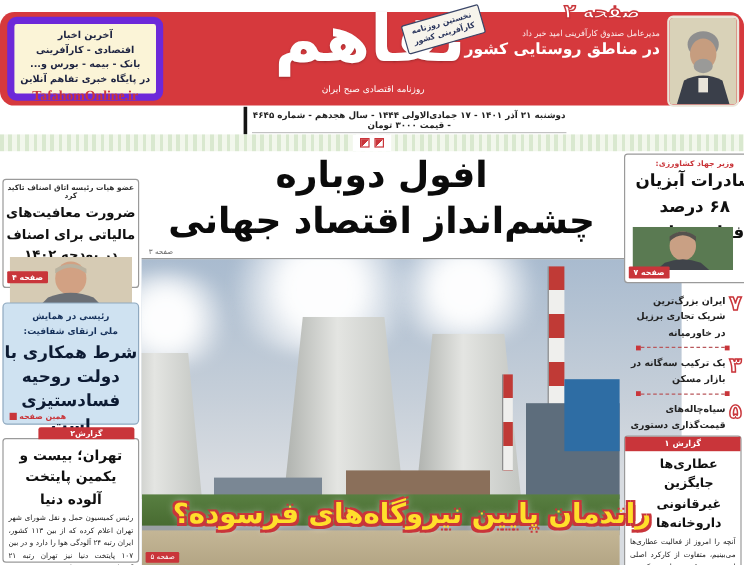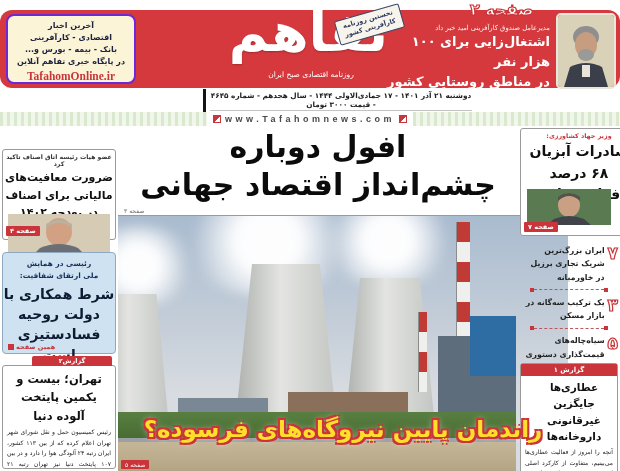--- a/index.html
+++ b/index.html
@@ -7,21 +7,21 @@
           font-family:"DejaVu Sans", sans-serif; direction:rtl; overflow:hidden;
           margin:0 auto; }
 
   
   .banner { position:absolute; left:0; top:10px; width:620px; height:78px;
             background:#d6393d; border-radius:12px; }
   .page2-teaser { position:absolute; left:470px; top:0px; z-index:2;
             font-size:16px; font-weight:800; color:#fff;
             -webkit-text-stroke:1.2px #c9353a; text-shadow:0 0 1px #c9353a; }
   .info-box { position:absolute; left:6px; top:14px; width:130px; height:70px;
-            background:#fbf4d7; border:2px solid #6d28d9; border-radius:8px;
+            background:#fbf4d7; border:6px solid #6d28d9; border-radius:8px;
             z-index:5; text-align:center; padding-top:4px; box-sizing:border-box; }
   .info-line { font-size:8px; font-weight:bold; color:#1d2340; line-height:1.5; }
   .info-site { font-size:11.5px; font-weight:bold; color:#c9353a;
             font-family:"Liberation Serif", serif; margin-top:2px; }
   .logo { position:absolute; left:234px; top:2px; width:154px; text-align:center;
             font-size:54px; font-weight:bold; color:#fff; z-index:3; line-height:1.15;
             text-shadow:0 1px 2px rgba(0,0,0,.25); }
   .stamp { position:absolute; left:336px; top:12px; transform:rotate(-16deg);
             background:#f7f4ec; border:1px solid #3a4668; color:#2a355c;
             font-size:6.5px; font-weight:bold; padding:2px 6px; text-align:center;
@@ -150,21 +150,20 @@
 
   <div class="stamp">
     <div>نخستین روزنامه</div>
     <div>کارآفرینی کشور</div>
   </div>
 
   <div class="tagline">روزنامه اقتصادی صبح ایران</div>
 
   <div class="banner-story">
     <div class="banner-kicker">مدیرعامل صندوق کارآفرینی امید خبر داد</div>
-    <div class="banner-title">اشتغال‌زایی برای ۱۰۰ هزار نفر</div>
     <div class="banner-title">در مناطق روستایی کشور</div>
   </div>
 
   <div class="banner-photo">
     <svg width="56" height="72" viewBox="0 0 56 72">
       <rect width="56" height="72" fill="#d9d2b8"></rect>
       <ellipse cx="28" cy="22" rx="13" ry="11" fill="#8f8f8f"></ellipse>
       <ellipse cx="28" cy="30" rx="11" ry="13" fill="#c69d7f"></ellipse>
       <ellipse cx="28" cy="40" rx="8" ry="6" fill="#9a9a98"></ellipse>
       <path d="M6 72 L12 52 Q28 44 44 52 L50 72 Z" fill="#3a3f4a"></path>
@@ -174,21 +173,20 @@
 
   <div class="divider-v"></div>
   <div class="dateline">
     <div class="date-fa">دوشنبه ۲۱ آذر ۱۴۰۱ - ۱۷ جمادی‌الاولی ۱۴۴۴ - سال هجدهم - شماره ۴۶۴۵ - قیمت ۳۰۰۰ تومان</div>
     <div class="date-en">Monday, 12 December 2022, Vol.18 - 4645 - Price: 30000 Rials</div>
   </div>
 
   <div class="web-band"></div>
   <div class="web-box">
     <span class="red-sq"></span>
-    <span class="web-url">www.Tafahomnews.com</span>
     <span class="red-sq"></span>
   </div>
 
   <div class="lead">
     <div class="lead-l1">افول دوباره</div>
     <div class="lead-l2">چشم‌انداز اقتصاد جهانی</div>
   </div>
   <div class="lead-tag">صفحه ۳</div>
 
   <div class="photo">

